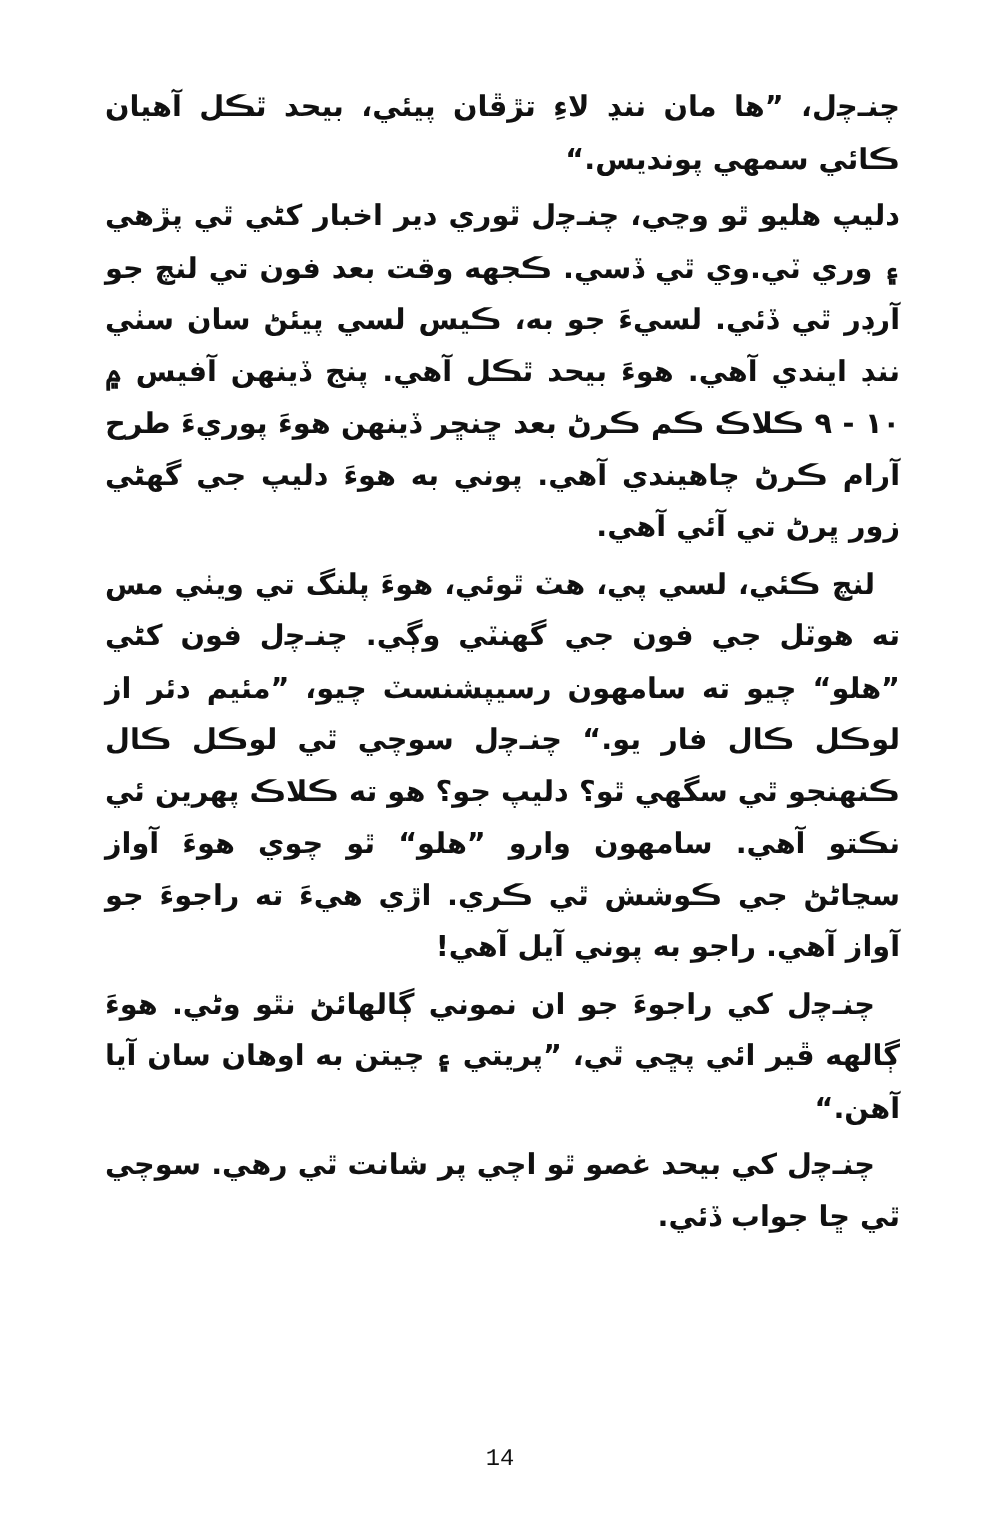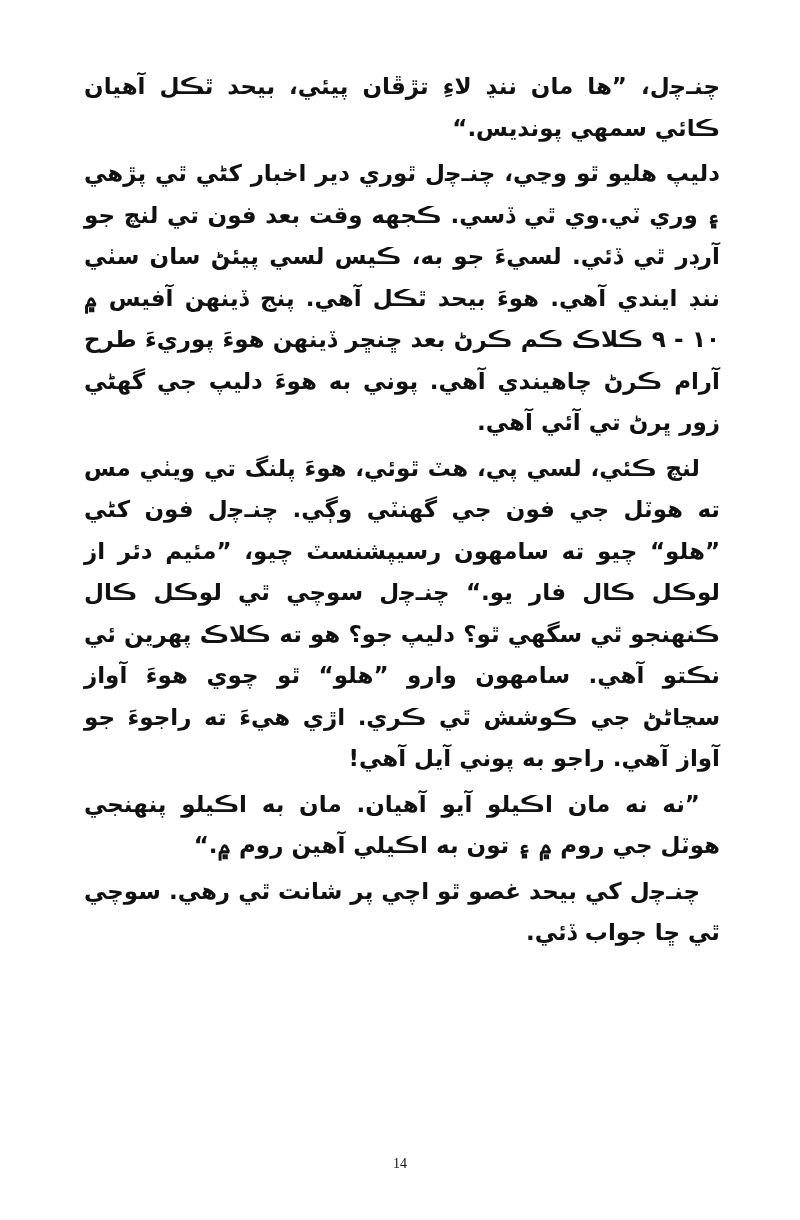--- a/index.html
+++ b/index.html
@@ -42,31 +42,31 @@
     }
     .para.indent-1 { text-indent: 20px; }
     .para.indent-2 { text-indent: 44px; }
     .para.indent-3 { text-indent: 40px; }
     .page-number {
       position: absolute;
       left: 380px;
       top: 1156px;
       width: 40px;
       text-align: center;
-      font-family: Liberation Serif, serif;
-      font-size: 14px;
+      font-family: Liberation Mono, monospace;
+      font-size: 19px;
       color: #111111;
     }
   </style>
 </head>
 <body>
 
 <div class="page">
   <div class="text-block">
     <p class="para">چنـﭼل، ”ها مان ننڍ لاءِ تڙڦان پيئي، بيحد ٿڪل آهيان ڪائي سمهي پونديس.“</p>
     <p class="para">دليپ هليو ٿو وڃي، چنـﭼل ٿوري دير اخبار کڻي ٿي پڙهي ۽ وري ٽي.وي ٿي ڏسي. ڪجهه وقت بعد فون تي لنچ جو آرڊر ٿي ڏئي. لسيءَ جو به، ڪيس لسي پيئڻ سان سٺي ننڊ ايندي آهي. هوءَ بيحد ٿڪل آهي. پنج ڏينهن آفيس ۾ ١٠ - ٩ ڪلاڪ ڪم ڪرڻ بعد ڇنڇر ڏينهن هوءَ پوريءَ طرح آرام ڪرڻ چاهيندي آهي. پوني به هوءَ دليپ جي گهڻي زور ڀرڻ تي آئي آهي.</p>
     <p class="para indent-1">لنچ ڪئي، لسي پي، هٽ ٿوئي، هوءَ پلنگ تي ويٺي مس ته هوٽل جي فون جي گهنٽي وڳي. چنـﭼل فون کڻي ”هلو“ چيو ته سامهون رسيپشنسٽ چيو، ”مئيم دئر از لوڪل ڪال فار يو.“ چنـﭼل سوچي ٿي لوڪل ڪال ڪنهنجو ٿي سگهي ٿو؟ دليپ جو؟ هو ته ڪلاڪ پهرين ئي نڪتو آهي. سامهون وارو ”هلو“ ٿو چوي هوءَ آواز سڃاڻڻ جي ڪوشش ٿي ڪري. اڙي هيءَ ته راجوءَ جو آواز آهي. راجو به پوني آيل آهي!</p>
-    <p class="para indent-1">”نه نه مان اڪيلو آيو آهيان. مان به اڪيلو پنهنجي هوٽل جي روم ۾ ۽ تون به اڪيلي آهين روم ۾.“</p>
+    <p class="para indent-1">چنـﭼل کي راجوءَ جو ان نموني ڳالهائڻ نٿو وڻي. هوءَ ڳالهه ڦير ائي پڇي ٿي، ”پريتي ۽ چيتن به اوهان سان آيا آهن.“</p>
     <p class="para indent-1">چنـﭼل کي بيحد غصو ٿو اچي پر شانت ٿي رهي. سوچي ٿي ڇا جواب ڏئي.</p>
 
   </div>
   <div class="page-number">14</div>
 </div>
 
 </body></html>

